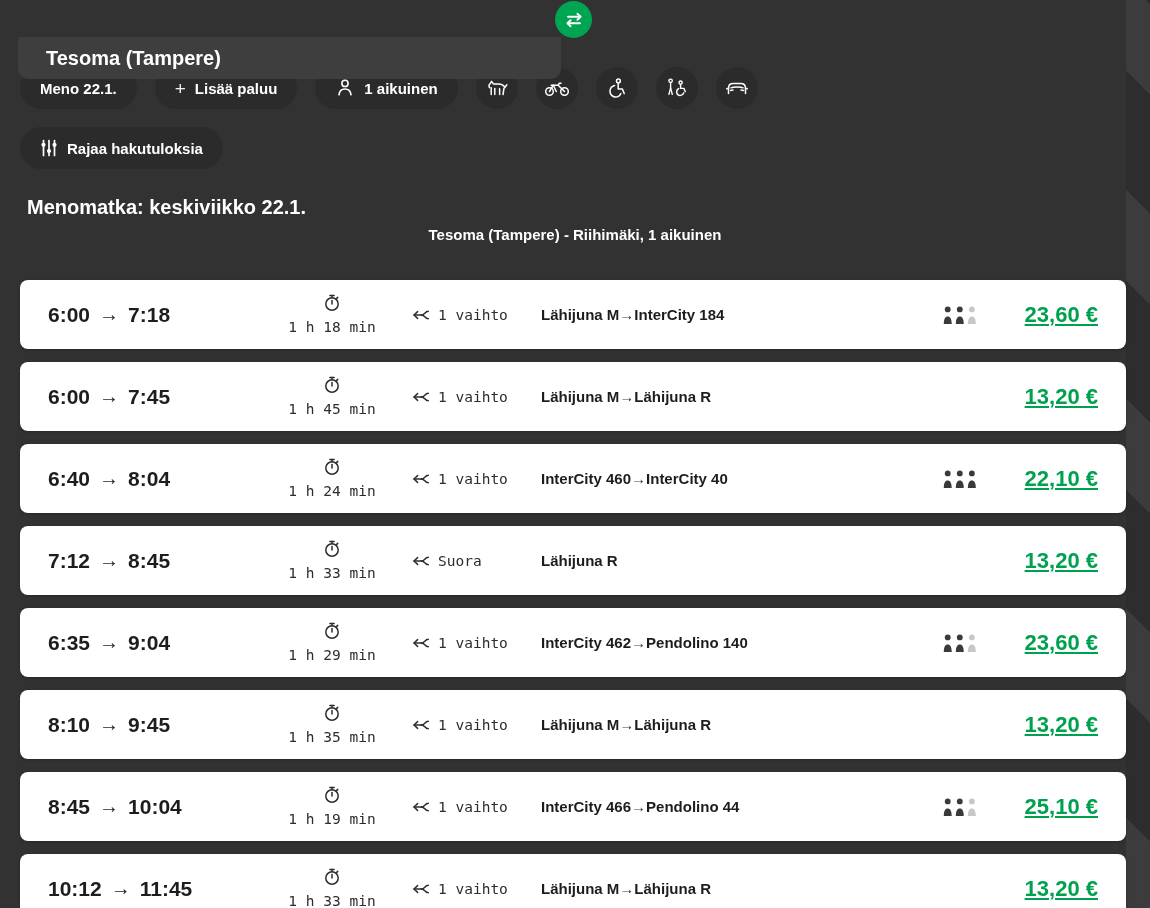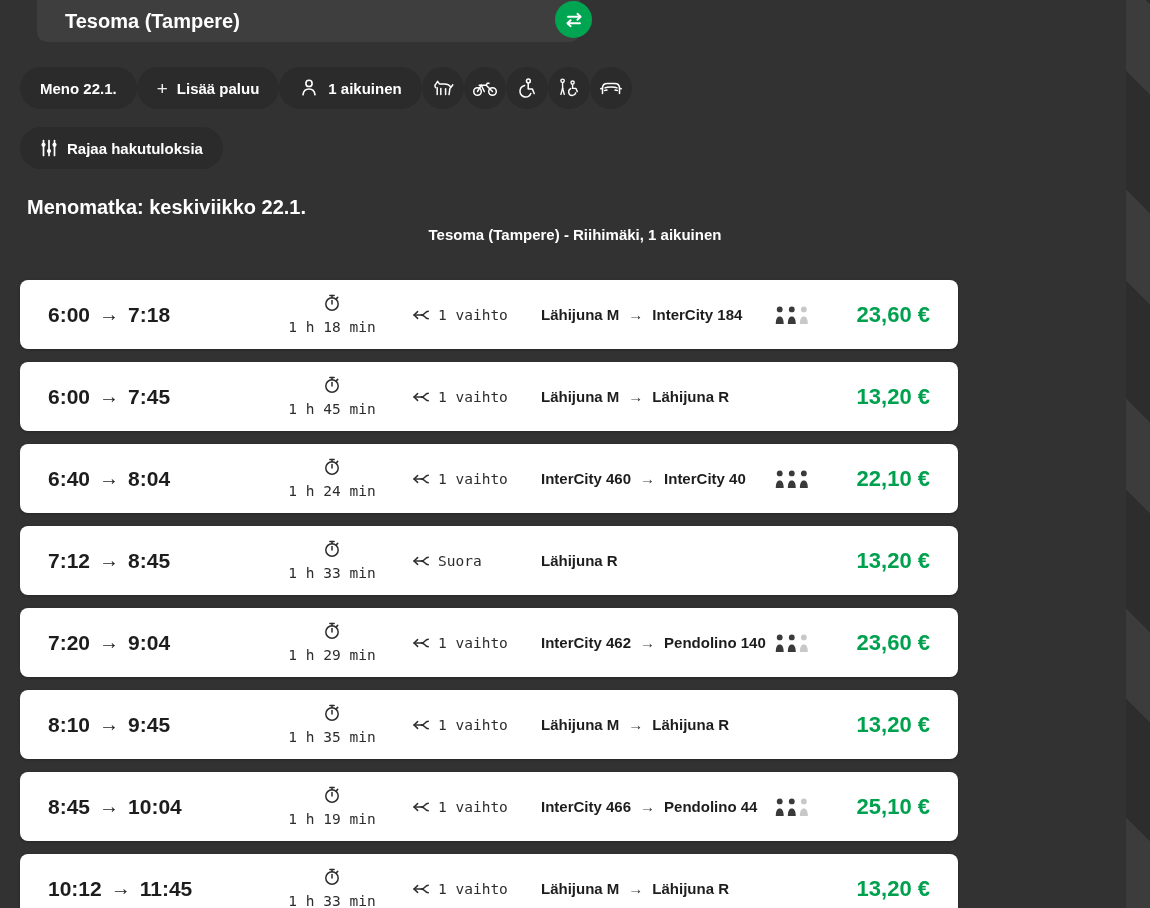--- a/index.html
+++ b/index.html
@@ -21,32 +21,32 @@
 
   
   .topbar { position: relative; height: 42px; }
   .field {
     position: absolute; top: 0; height: 42px;
     background: #3e3e3e; border-radius: 0 0 10px 10px;
     display: flex; align-items: center;
     color: #fff; font-weight: bold; font-size: 20px;
     cursor: pointer;
   }
-  .field.from { left: 37px;  width: 543px; padding-left: 28px; }
+  .field.from { left: 18px;  width: 543px; padding-left: 28px; margin-top: 37px; }
   .field.to   { left: 584px; width: 542px; padding-left: 30px; }
   .swap-btn {
     position: absolute; left: 555px; top: 1px;
     width: 37px; height: 37px; border-radius: 50%;
     background: #00A551; border: none; padding: 0;
     display: flex; align-items: center; justify-content: center;
     cursor: pointer; z-index: 2;
   }
 
   
-  .controls-row { display: flex; align-items: center; gap: 0; margin: 25px 0 0 20px; }
+  .controls-row { display: flex; align-items: center; gap: 18px; margin: 25px 0 0 20px; }
   .pill {
     height: 42px; border-radius: 21px; background: #2b2b2b;
     color: #fff; font-family: inherit; font-weight: bold; font-size: 15px;
     border: none; padding: 0 20px;
     display: inline-flex; align-items: center; gap: 9px;
     cursor: pointer; white-space: nowrap;
   }
   .plus-glyph { font-size: 19px; font-weight: normal; color: #efefef; line-height: 1; }
   .icon-btn {
     width: 42px; height: 42px; border-radius: 50%;
@@ -58,46 +58,46 @@
   .filter-row { margin: 18px 0 0 20px; }
 
   
   .results-head { margin: 27px 20px 0; color: #fff; }
   .results-title { font-size: 20px; font-weight: bold; margin: 7px; }
   .results-subtitle { font-size: 15px; font-weight: bold; margin: 7px 0 0; text-align: center; }
 
   
   .cards { margin: 37px 20px 0; }
   .journey-card {
-    width: 938px; height: 69px; background: #ffffff; border-radius: 8px;
+    width: 1106px; height: 69px; background: #ffffff; border-radius: 8px;
     margin-bottom: 13px; display: flex; align-items: center;
     padding: 0 28px; cursor: pointer;
     box-shadow: 0 1px 3px rgba(0,0,0,0.25);
   }
   .j-times {
     width: 205px; display: flex; align-items: center; gap: 9px;
     font-size: 21px; font-weight: bold; color: #1d1d1d;
   }
   .t-arrow { font-weight: normal; font-size: 20px; }
   .j-meta {
     width: 288px; display: flex; align-items: center;
     font-family: "DejaVu Sans Mono", monospace;
     font-size: 14.5px; color: #2d2d2d;
   }
   .m-item { display: flex; align-items: center; gap: 7px; }
   .m-item.duration { width: 158px; flex-direction: column; }
   .j-trains {
-    flex: 1; display: flex; align-items: flex-end; gap: 9px;
+    flex: 1; display: flex; align-items: flex-end; gap: 0;
     font-size: 15px; font-weight: bold; color: #1d1d1d;
   }
   .tr-arrow { font-weight: normal; color: #3a3a3a; }
   .j-occ { margin-right: 16px; flex: none; }
   .j-price {
     width: 106px; text-align: right; flex: none;
-    font-size: 22px; font-weight: bold; color: #00A14E; white-space: nowrap;
+    font-size: 22px; font-weight: bold; color: #00A14E; white-space: nowrap; text-decoration: underline;
   }
   svg.wicon { fill: none; stroke: #fff; stroke-linecap: round; stroke-linejoin: round; }
   svg.dicon { fill: none; stroke: #2d2d2d; stroke-linecap: round; stroke-linejoin: round; }
 </style>
 </head>
 <body>
 
 <div class="stripes"></div>
 <div class="content">
 
@@ -362,21 +362,21 @@
       <div class="j-trains">
         <span>Lähijuna R</span>
 
       </div>
 
       <div class="j-price">13,20 €</div>
     </div>
 
     <div class="journey-card">
       <div class="j-times">
-        <span>7:20</span>
+        <span>6:35</span>
         <span class="t-arrow">→</span>
         <span>9:04</span>
       </div>
       <div class="j-meta">
         <span class="m-item duration">
           <svg class="dicon" width="18" height="18" viewBox="0 0 18 18" stroke-width="1.5">
               <circle cx="9" cy="10" r="6.2"></circle>
               <path d="M9 3.8 V1.6"></path>
               <path d="M6.9 1.6 H11.1"></path>
               <path d="M9 10 V6.4"></path>

